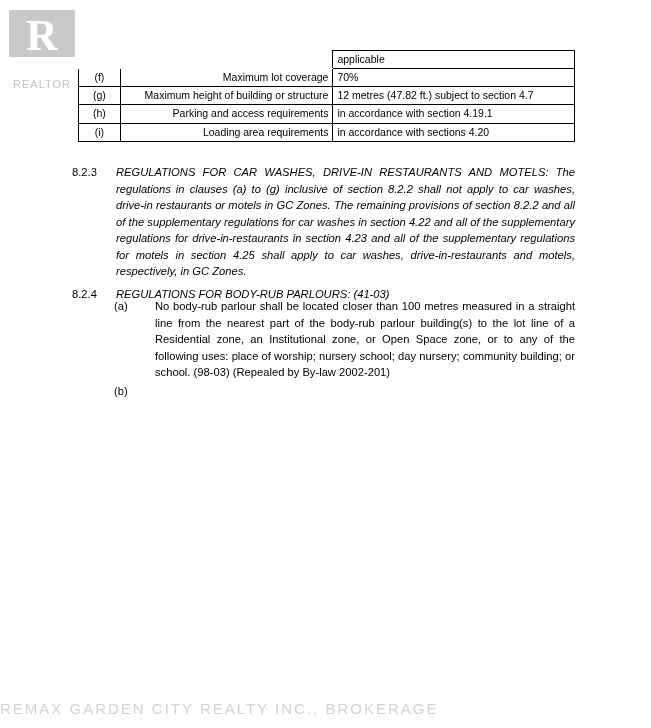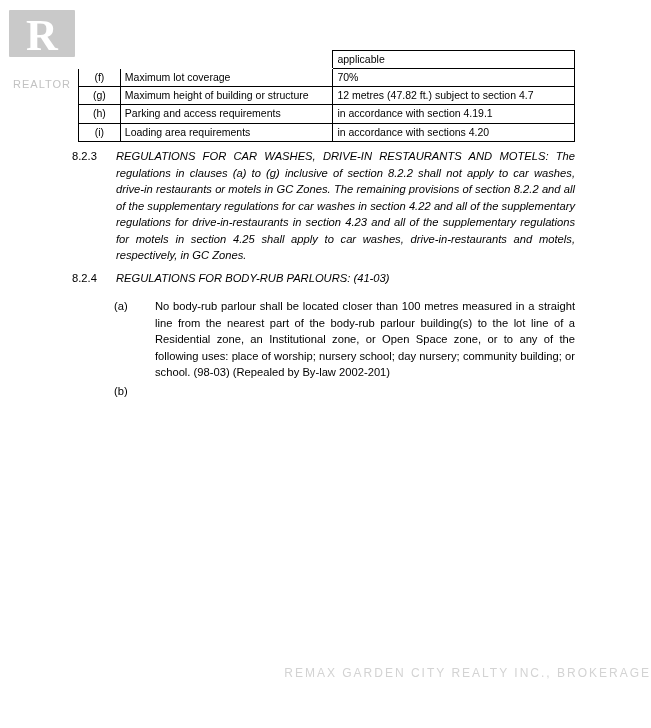--- a/index.html
+++ b/index.html
@@ -66,20 +66,21 @@
     border: 1px solid #000000;
     padding: 2px 4px;
     vertical-align: top;
   }
   .reg-table td.col-label {
     width: 34px;
     text-align: center;
   }
   .reg-table td.col-desc {
     width: 212px;
+    text-align: right;
   }
   .reg-table td.col-value {
     width: 243px;
     margin-left: 44px;
   }
   .reg-table tr.row-head td.col-label,
   .reg-table tr.row-head td.col-desc {
     border-left-color: #ffffff;
     border-top-color: #ffffff;
   }
@@ -91,20 +92,21 @@
     border-bottom-color: #ffffff;
     border-right-color: #000000;
   }
 
   
   .section {
     position: absolute;
     font-size: 11.2px;
     line-height: 1.48;
     text-align: justify;
+    margin-top: 16px;
   }
   .section .num {
     position: absolute;
     left: 0;
     top: 0;
     width: 44px;
   }
   .section .body {
     margin-left: 44px;
     font-style: italic;
@@ -140,23 +142,23 @@
     position: absolute;
     left: 0;
     top: 0;
   }
 
   
   .footer-watermark {
     position: absolute;
     left: 0;
     right: 0;
-    top: 666px;
-    text-align: right;
-    font-size: 12px;
+    top: 700px;
+    text-align: left;
+    font-size: 15px;
     letter-spacing: 2px;
     color: #d3d3d3;
     font-family: "Liberation Sans", sans-serif;
   }
 </style>
 </head>
 <body>
 
 <div class="realtor-logo">
   <div class="mark">

